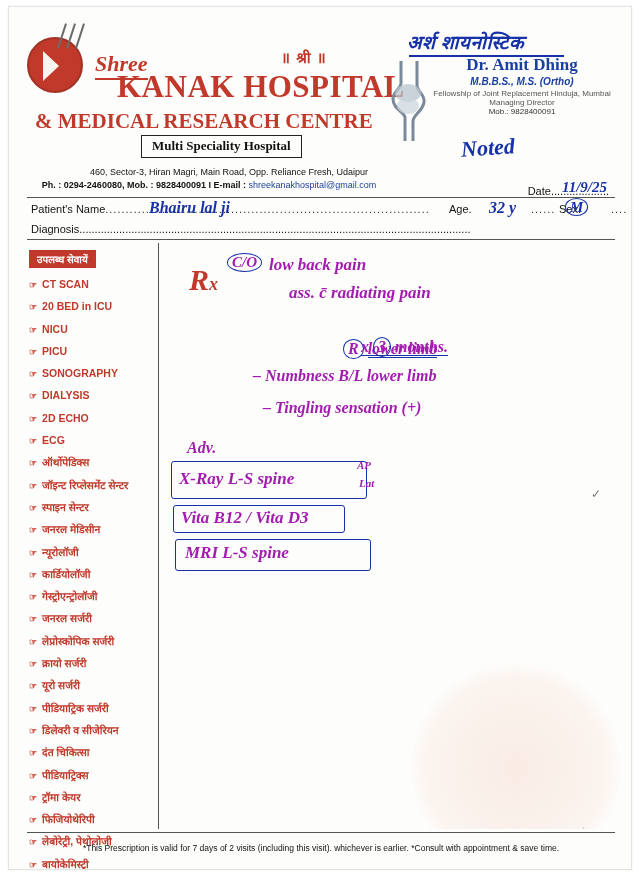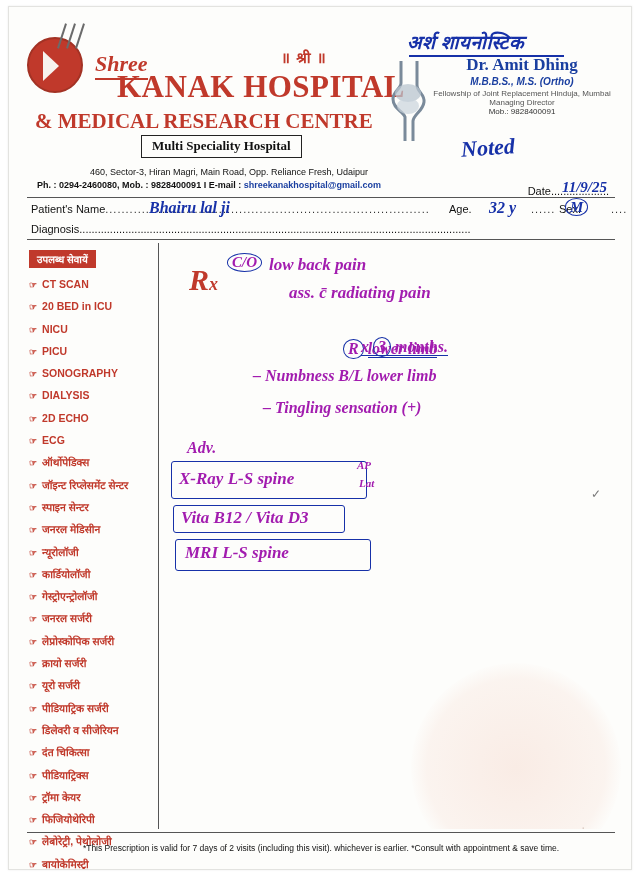--- a/index.html
+++ b/index.html
@@ -120,21 +120,21 @@
   }
   .contact-line {
     position: absolute;
     left: 0px; top: 173px;
     width: 400px;
     text-align: center;
     font-size: 9px;
     font-weight: bold;
     color: #111;
   }
-  .contact-line .email { color: #1a3fa0; font-weight: bold; }
+  .contact-line .email { color: #1a3fa0; font-weight: normal; }
 
   
   .doc-block {
     position: absolute;
     right: 14px; top: 48px;
     width: 190px;
     text-align: center;
   }
   .doc-name {
     font-family: "Liberation Serif", serif;

